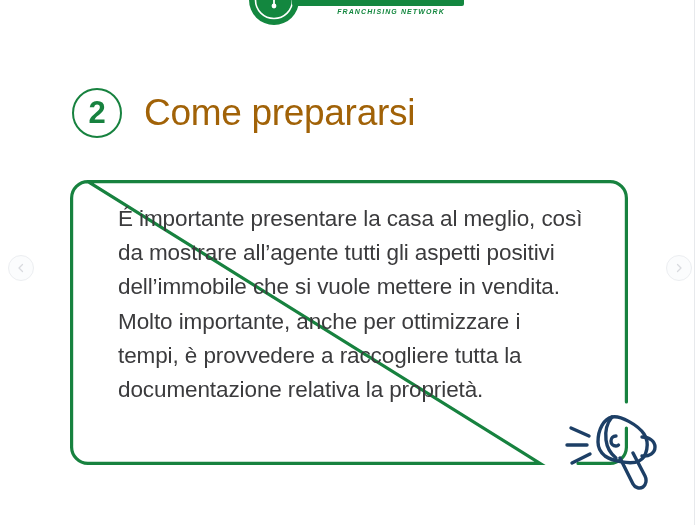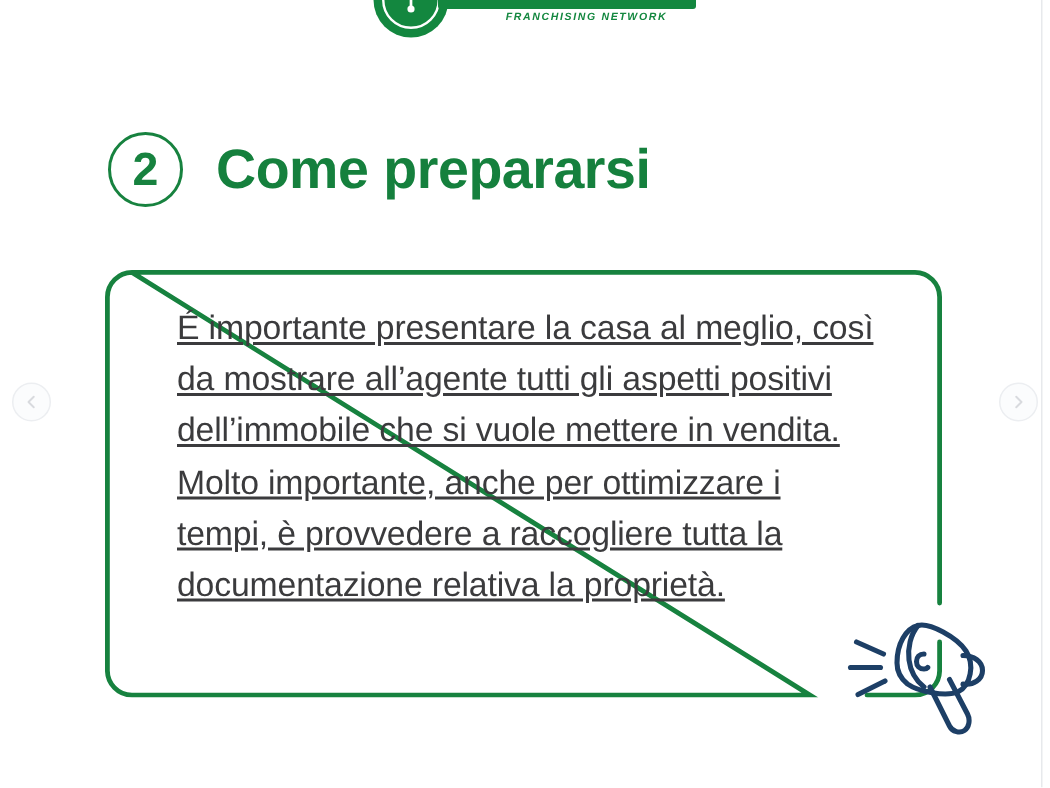--- a/index.html
+++ b/index.html
@@ -100,23 +100,23 @@
   }
   .step-badge-num {
     color: #17823f;
     font-size: 31px;
     font-weight: bold;
     line-height: 1;
     position: relative;
     top: -1px;
   }
   .heading-title {
-    color: #15803d;
+    color: #a16207;
     font-size: 37px;
-    font-weight: bold;
+    font-weight: normal;
     letter-spacing: -0.3px;
     white-space: nowrap;
   }
 
   
   .card {
     position: absolute;
     left: 70px;
     top: 180px;
     width: 558px;
@@ -132,21 +132,20 @@
   }
   .card-text {
     position: absolute;
     left: 48px;
     top: 22px;
     width: 468px;
     color: #3b3b3d;
     font-size: 22.5px;
     line-height: 34.2px;
     letter-spacing: -0.1px;
-    text-decoration: underline;
   }
 
   
   .megaphone {
     position: absolute;
     left: 563px;
     top: 398px;
     width: 96px;
     height: 92px;
   }

